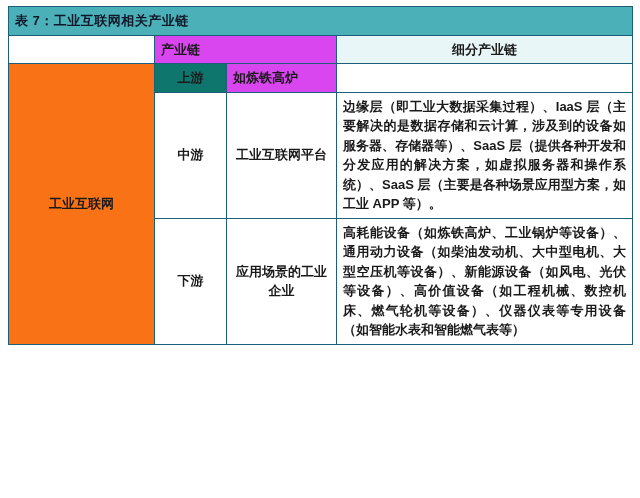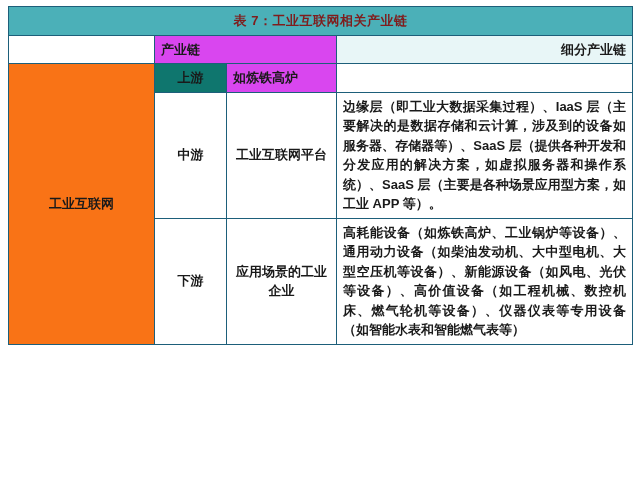--- a/index.html
+++ b/index.html
@@ -29,22 +29,21 @@
   table.main td, table.main th {
     border: 1px solid #1d5f7a;
     vertical-align: middle;
     padding: 4px 6px;
     font-weight: bold;
     font-size: 13px;
     line-height: 1.5;
   }
   .title-cell {
     background: #4bb0b8;
-    color: #7f1d1d;
-    text-align: center;
+    color: #0f172a;
     font-size: 14px;
     font-weight: bold;
     letter-spacing: 0.5px;
     padding: 5px 4px;
     border: 1px solid #3d9aa2;
   }
   .hdr {
     background: #0f766e;
     text-align: center;
     font-size: 13.5px;
@@ -53,21 +52,21 @@
   }
   .hdr-left {
     background: #d946ef;
     text-align: left;
     padding-left: 10px;
     font-size: 13.5px;
     font-weight: bold;
   }
   .hdr-center-wide {
     background: #e8f6f7;
-    text-align: right;
+    text-align: center;
     font-size: 13.5px;
     font-weight: bold;
     margin-top: 31px;
   }
   .cat-cell {
     text-align: center;
     font-size: 14px;
     font-weight: bold;
     background: #f97316;
   }

